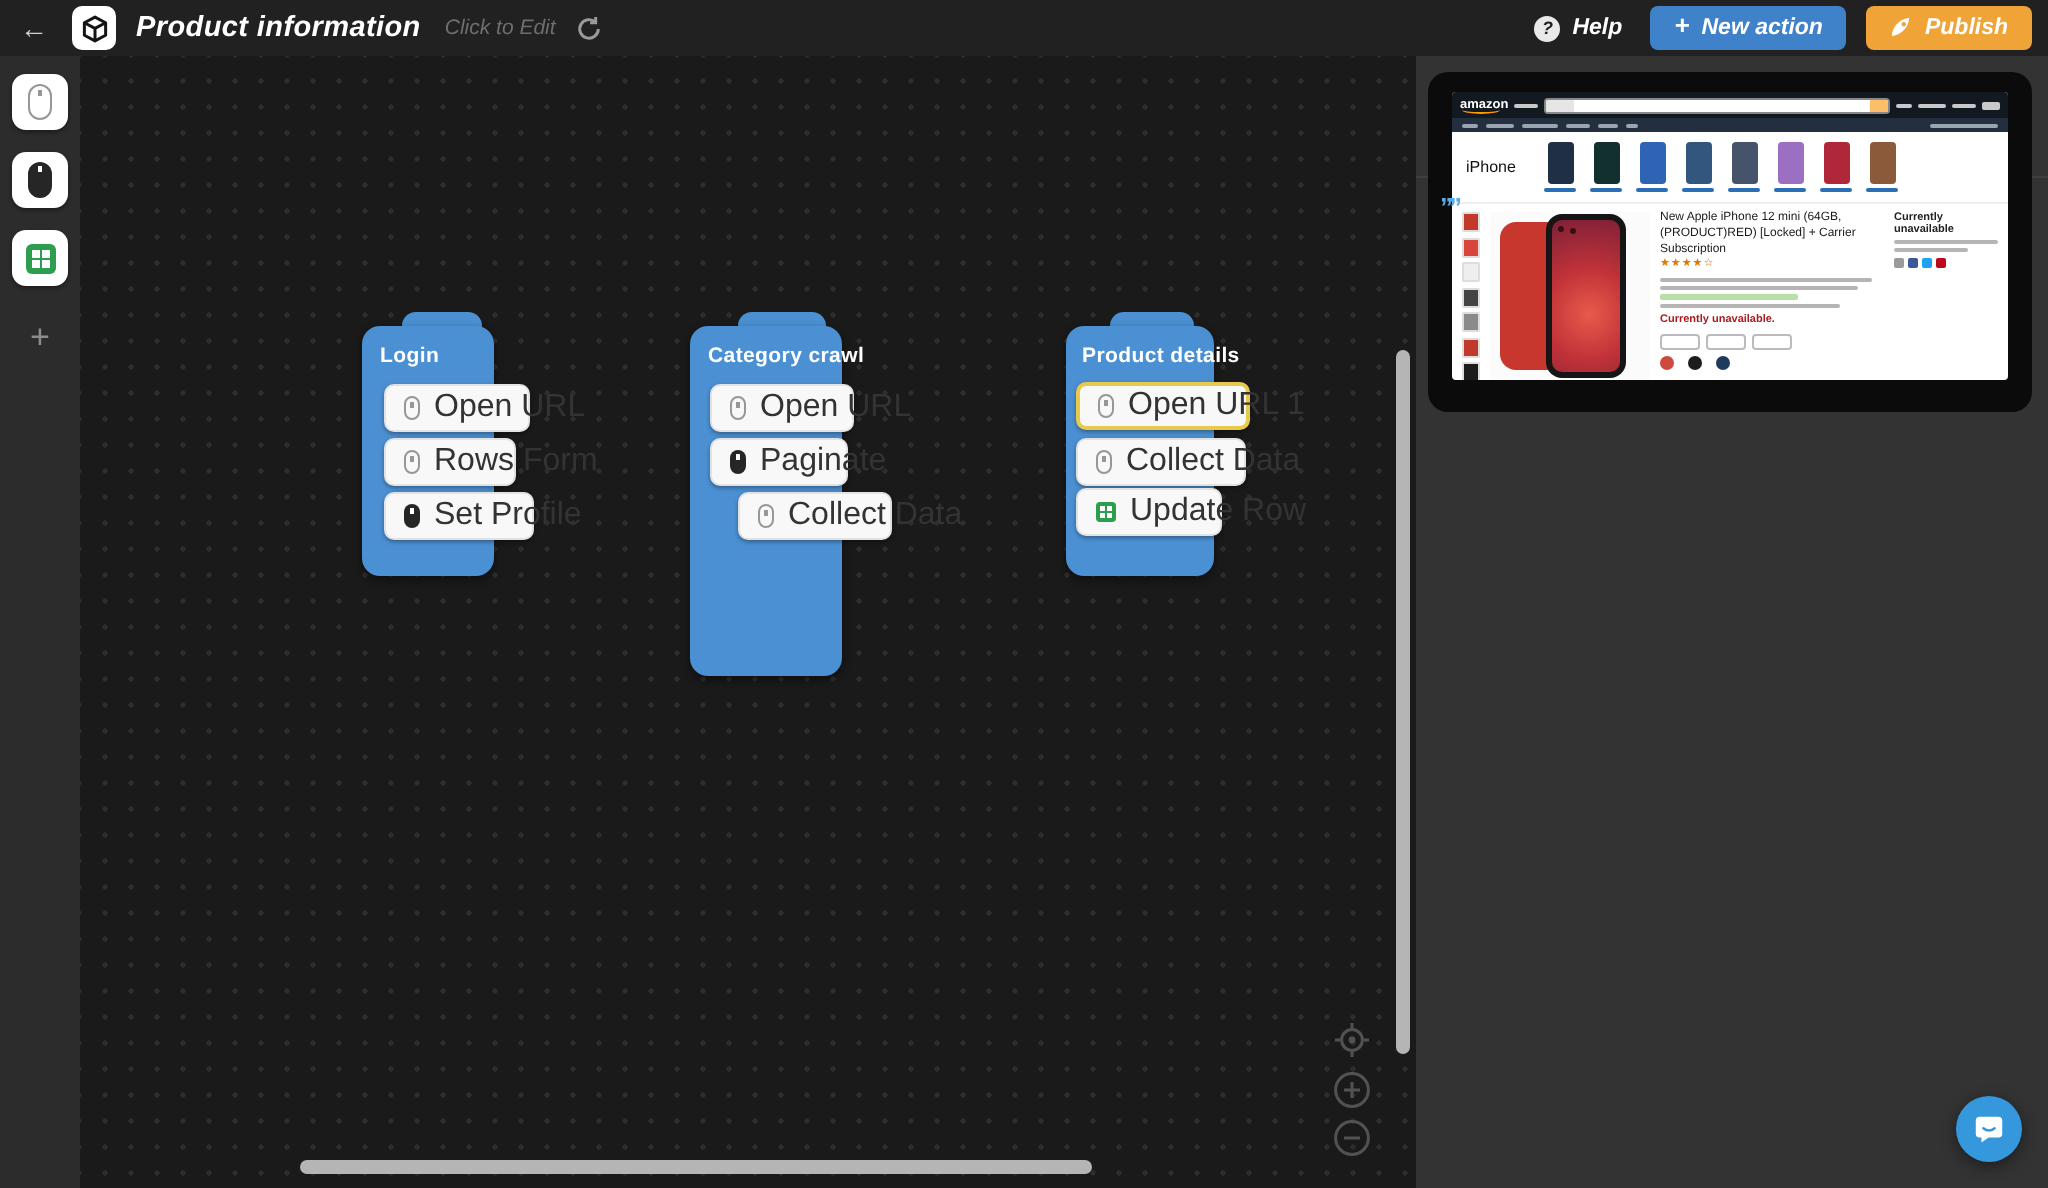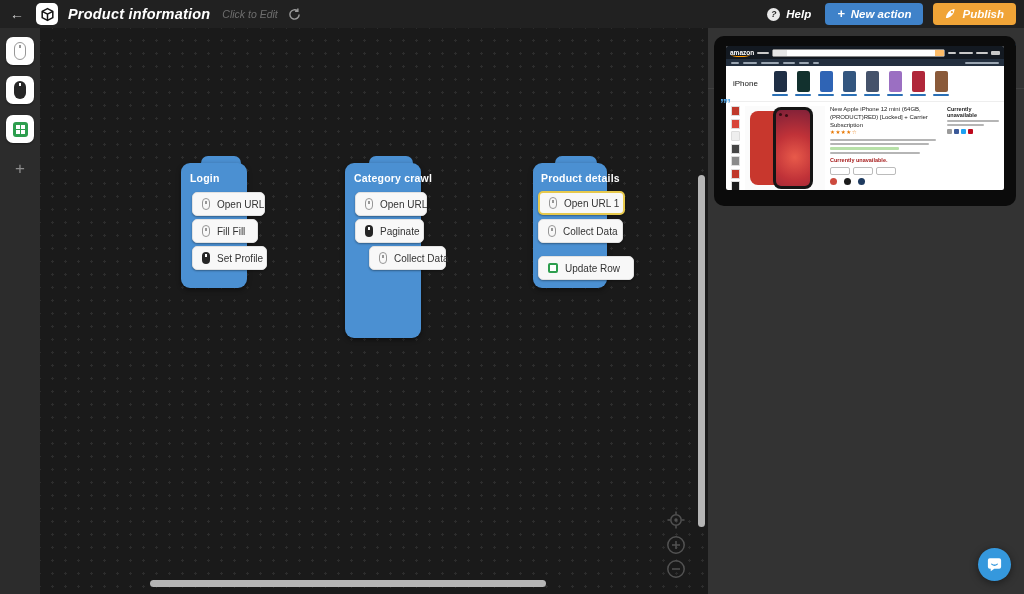--- a/index.html
+++ b/index.html
@@ -56,21 +56,21 @@
 
   
   .canvas { position:absolute; left:40px; top:28px; width:668px; height:566px; background:#1a1a1a;
     background-image:radial-gradient(circle, #2d2d2d 1.2px, transparent 1.4px);
     background-size:13px 13px; background-position:6px 6px; overflow:hidden; }
   .group { position:absolute; }
   .group-tab { position:absolute; top:0; height:16px; background:#4b90d2; border-radius:7px 7px 0 0; }
   .group-body { position:absolute; top:7px; background:#4b90d2; border-radius:9px; box-shadow:0 2px 5px rgba(0,0,0,.45); }
   .group-title { position:absolute; color:#fff; font-weight:700; font-size:10.5px; letter-spacing:.2px; }
   .step { position:absolute; height:24px; background:#f8f8f8; border:1px solid #e2e2e2; border-radius:5px;
-    display:flex; align-items:center; gap:7px; padding:0 9px; font-size:10px; color:#333;
+    display:flex; align-items:center; gap:7px; padding:0 9px; font-size:16px; color:#333;
     box-shadow:0 1px 2px rgba(0,0,0,.35); white-space:nowrap; cursor:pointer; }
   .step.selected { border:2px solid #e7c94c; }
 
   .ctrl { position:absolute; left:626px; width:20px; height:20px; cursor:pointer; }
   .h-scroll { position:absolute; left:110px; top:552px; width:396px; height:7px; background:#b5b5b5; border-radius:4px; cursor:pointer; }
   .v-scroll { position:absolute; left:658px; top:147px; width:7px; height:352px; background:#b5b5b5; border-radius:4px; cursor:pointer; }
 
   
   .panel { position:absolute; left:708px; top:28px; right:0; bottom:0; background:#333; z-index:5; }
   .preview-card { position:absolute; left:6px; top:8px; width:302px; height:170px; background:#0b0b0b; border-radius:10px; }
@@ -200,21 +200,21 @@
   <div class="group" style="left:141px; top:128px; width:90px; height:134px;text-align:center;">
     <div class="group-tab" style="left:20px; width:40px;"></div>
     <div class="group-body" style="left:0; width:66px; height:125px;"></div>
     <div class="group-title" style="left:9px; top:16px;">Login</div>
     <div class="step" style="left:11px; top:36px; width:73px;">
       <span class="icon-mouse-o"></span>
       <span>Open URL</span>
     </div>
     <div class="step" style="left:11px; top:63px; width:66px;">
       <span class="icon-mouse-o"></span>
-      <span>Fill Fill</span>
+      <span>Rows Form</span>
     </div>
     <div class="step" style="left:11px; top:90px; width:75px;">
       <span class="icon-mouse-f"></span>
       <span>Set Profile</span>
     </div>
   </div>
 
   <div class="group" style="left:305px; top:128px; width:120px; height:184px;">
     <div class="group-tab" style="left:24px; width:44px;"></div>
     <div class="group-body" style="left:0; width:76px; height:175px;"></div>
@@ -238,21 +238,21 @@
     <div class="group-body" style="left:0; width:74px; height:125px;"></div>
     <div class="group-title" style="left:8px; top:16px;">Product details</div>
     <div class="step selected" style="left:5px; top:35px; width:87px;">
       <span class="icon-mouse-o"></span>
       <span>Open URL 1</span>
     </div>
     <div class="step" style="left:5px; top:63px; width:85px;">
       <span class="icon-mouse-o"></span>
       <span>Collect Data</span>
     </div>
-    <div class="step" style="left:5px; top:100px; width:96px;">
+    <div class="step" style="left:5px; top:88px; width:73px;">
       <span class="icon-sheet"></span>
       <span>Update Row</span>
     </div>
   </div>
 
   <span class="ctrl" style="top:482px;">
     <svg width="20" height="20" viewBox="0 0 20 20">
       <circle cx="10" cy="10" r="5.2" fill="none" stroke="#525252" stroke-width="1.5"></circle>
       <circle cx="10" cy="10" r="1.7" fill="#525252"></circle>
       <path d="M10 1.5 V4 M10 16 V18.5 M1.5 10 H4 M16 10 H18.5" stroke="#525252" stroke-width="1.5"></path>

